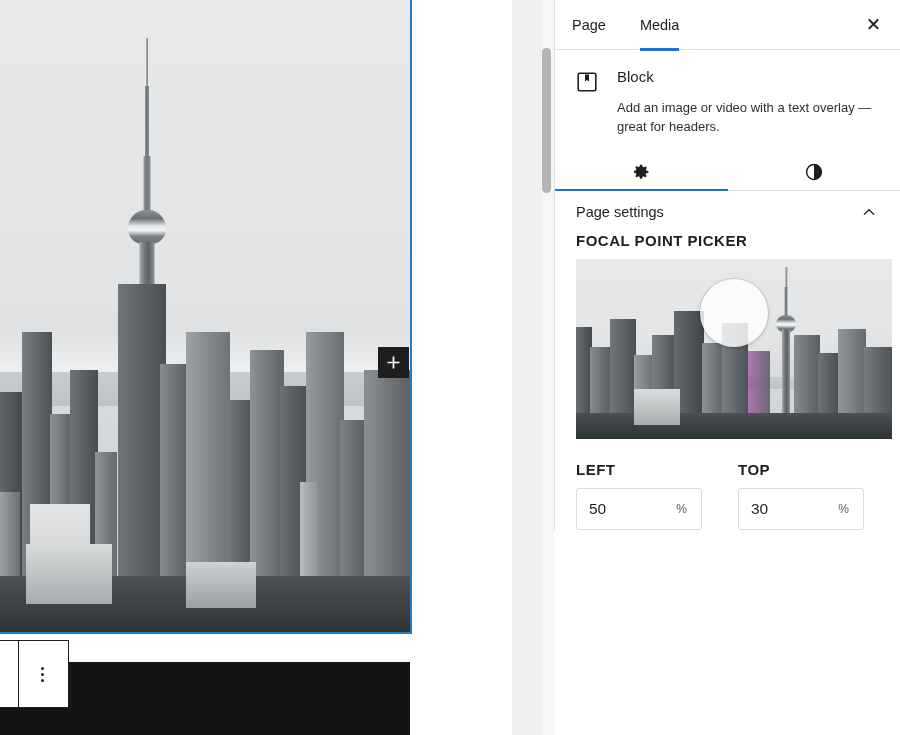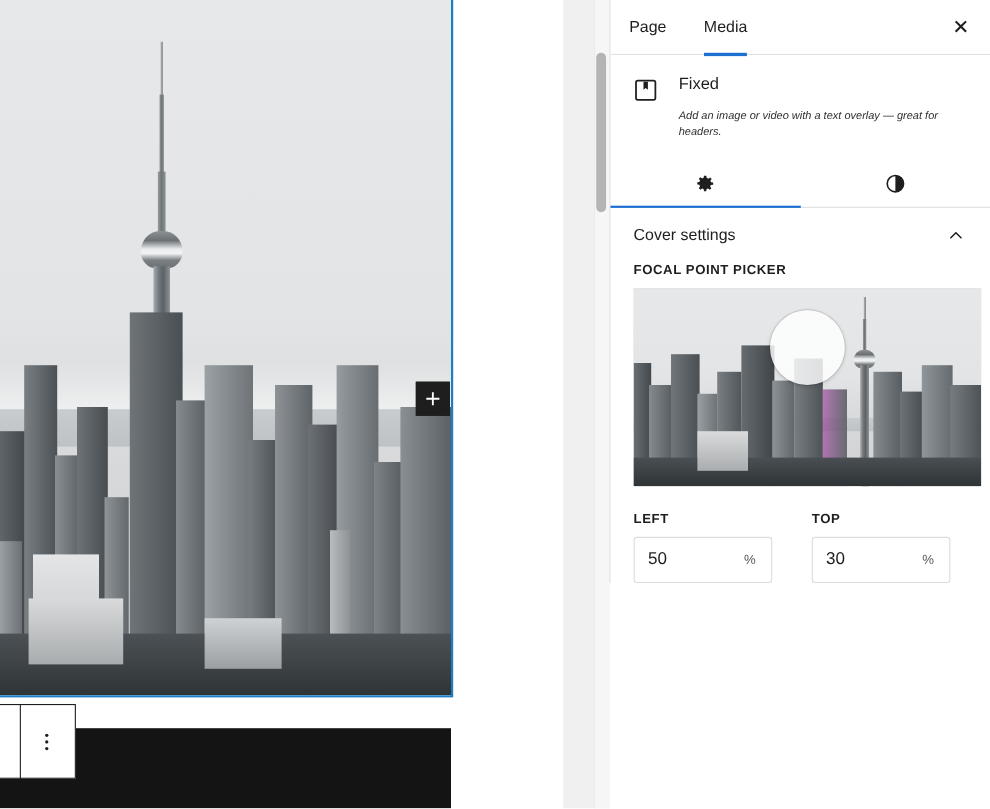--- a/index.html
+++ b/index.html
@@ -125,21 +125,21 @@
   }
   .close-x {
     position: absolute; right: 10px; top: 8px; width: 34px; height: 34px;
     display: flex; align-items: center; justify-content: center; cursor: pointer;
     background: none; border: 0;
   }
 
   .blockcard { padding: 18px 20px 10px 20px; display: flex; gap: 18px; }
   .blockcard .bc-icon { flex: 0 0 24px; padding-top: 2px; }
   .bc-title { font-size: 15px; color: #1e1e1e; line-height: 1.2; }
-  .bc-desc { font-size: 10px; color: #2f2f2f; line-height: 1.45; margin-top: 13px; max-width: 258px; font-style: italic; }
+  .bc-desc { font-size: 13px; color: #2f2f2f; line-height: 1.45; margin-top: 13px; max-width: 258px; }
 
   .icon-tabs {
     display: flex; height: 48px; border-bottom: 1px solid #e0e0e0; margin-top: 8px;
   }
   .icon-tab {
     flex: 1; display: flex; align-items: center; justify-content: center;
     position: relative; cursor: pointer; background: none; border: 0;
   }
   .icon-tab.active::after {
     content: ""; position: absolute; left: 0; right: 0; bottom: -1px; height: 2.5px; background: #1d6fd1;
@@ -158,21 +158,21 @@
     width: 48px; height: 26px; border-radius: 13px; background: #fff;
     border: 1.5px solid #1e1e1e; position: relative; flex: 0 0 48px; cursor: pointer;
   }
   .switch .knob {
     position: absolute; top: 3.5px; left: 4px; width: 16px; height: 16px;
     border-radius: 50%; background: #1e1e1e;
   }
   .toggle-label { font-size: 14.5px; color: #1e1e1e; }
 
   .field-label {
-    font-size: 12px; letter-spacing: .5px; text-transform: uppercase;
+    font-size: 15px; letter-spacing: .5px; text-transform: uppercase;
     color: #1e1e1e; font-weight: 600; margin-bottom: 10px;
   }
 
   .focal-wrap { position: relative; width: 316px; height: 180px; overflow: hidden; background: #d5d7d8; }
   .focal-dot {
     position: absolute; width: 68px; height: 68px; border-radius: 50%;
     background: rgba(255,255,255,.82);
     box-shadow: 0 0 0 1px rgba(0,0,0,.09), 0 1px 4px rgba(0,0,0,.18);
     transform: translate(-50%, -50%); cursor: grab;
   }
@@ -276,42 +276,42 @@
     </div>
 
     <div class="blockcard">
       <div class="bc-icon">
         <svg width="24" height="24" viewBox="0 0 24 24" aria-hidden="true">
           <rect x="3.2" y="3.2" width="17.6" height="17.6" rx="1.6" fill="none" stroke="#1e1e1e" stroke-width="1.6"></rect>
           <path d="M10 4.4h4v7.2l-2-1.7-2 1.7z" fill="#1e1e1e"></path>
         </svg>
       </div>
       <div>
-        <div class="bc-title">Fixed</div>
+        <div class="bc-title">Block</div>
         <div class="bc-desc">Add an image or video with a text overlay — great for headers.</div>
       </div>
     </div>
 
     <div class="icon-tabs">
       <button class="icon-tab active">
         <svg width="22" height="22" viewBox="0 0 24 24" aria-hidden="true">
           <path fill="#1e1e1e" d="M12 8.2a3.8 3.8 0 100 7.6 3.8 3.8 0 000-7.6zm0 6a2.2 2.2 0 110-4.4 2.2 2.2 0 010 4.4z"></path>
           <path fill="#1e1e1e" d="M20 13.1v-2.2l-2.1-.35a6.3 6.3 0 00-.63-1.5l1.24-1.72-1.56-1.56-1.72 1.24a6.3 6.3 0 00-1.5-.63L13.1 4h-2.2l-.35 2.1a6.3 6.3 0 00-1.5.63L7.33 5.5 5.77 7.06 7 8.78c-.28.47-.5.97-.63 1.5L4.3 10.6v2.2l2.07.35c.14.53.35 1.03.63 1.5L5.77 16.4l1.56 1.56 1.72-1.24c.47.28.97.5 1.5.63l.35 2.1h2.2l.35-2.1c.53-.13 1.03-.35 1.5-.63l1.72 1.24 1.56-1.56-1.24-1.72c.28-.47.5-.97.63-1.5z"></path>
         </svg>
       </button>
       <button class="icon-tab">
         <svg width="22" height="22" viewBox="0 0 24 24" aria-hidden="true">
           <circle cx="12" cy="12" r="8.1" fill="none" stroke="#1e1e1e" stroke-width="1.6"></circle>
           <path d="M12 3.9a8.1 8.1 0 010 16.2z" fill="#1e1e1e"></path>
         </svg>
       </button>
     </div>
 
     <div class="panel-head">
-      <span class="panel-title">Cover settings</span>
+      <span class="panel-title">Page settings</span>
       <svg width="20" height="20" viewBox="0 0 24 24" aria-hidden="true">
         <path d="M6.5 14.6l5.5-5.4 5.5 5.4" fill="none" stroke="#1e1e1e" stroke-width="1.6" stroke-linecap="square"></path>
       </svg>
     </div>
 
     <div class="panel-body">
 
 
 
       <div class="field-label">FOCAL POINT PICKER</div>

